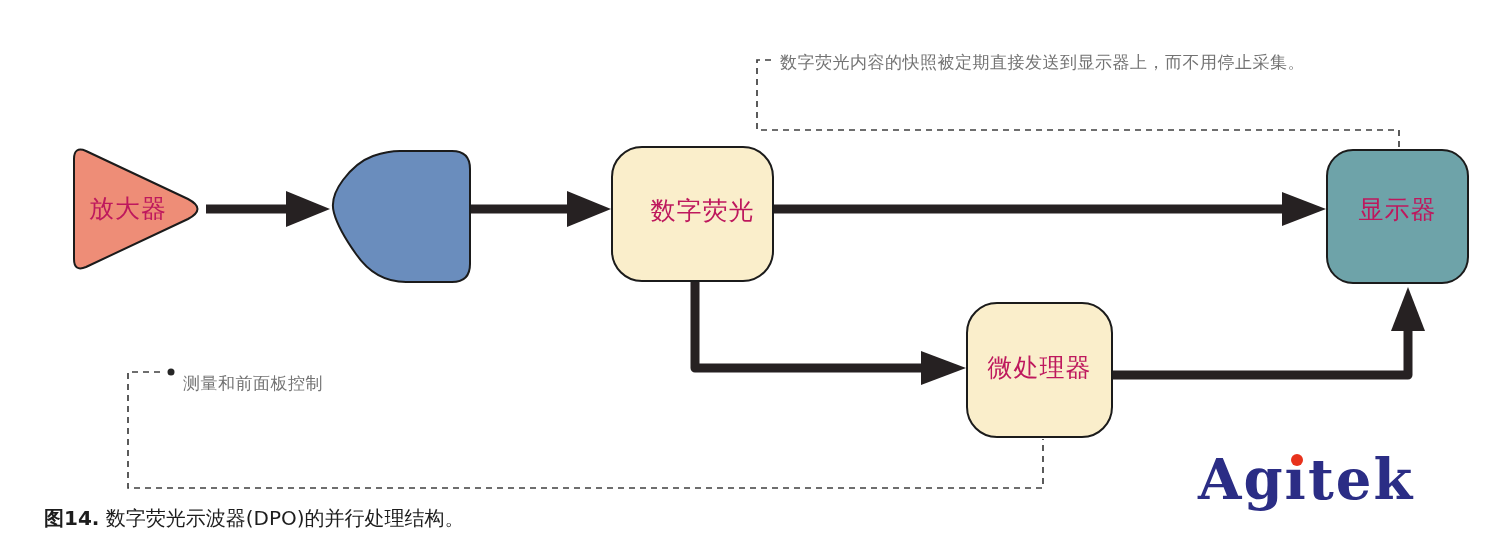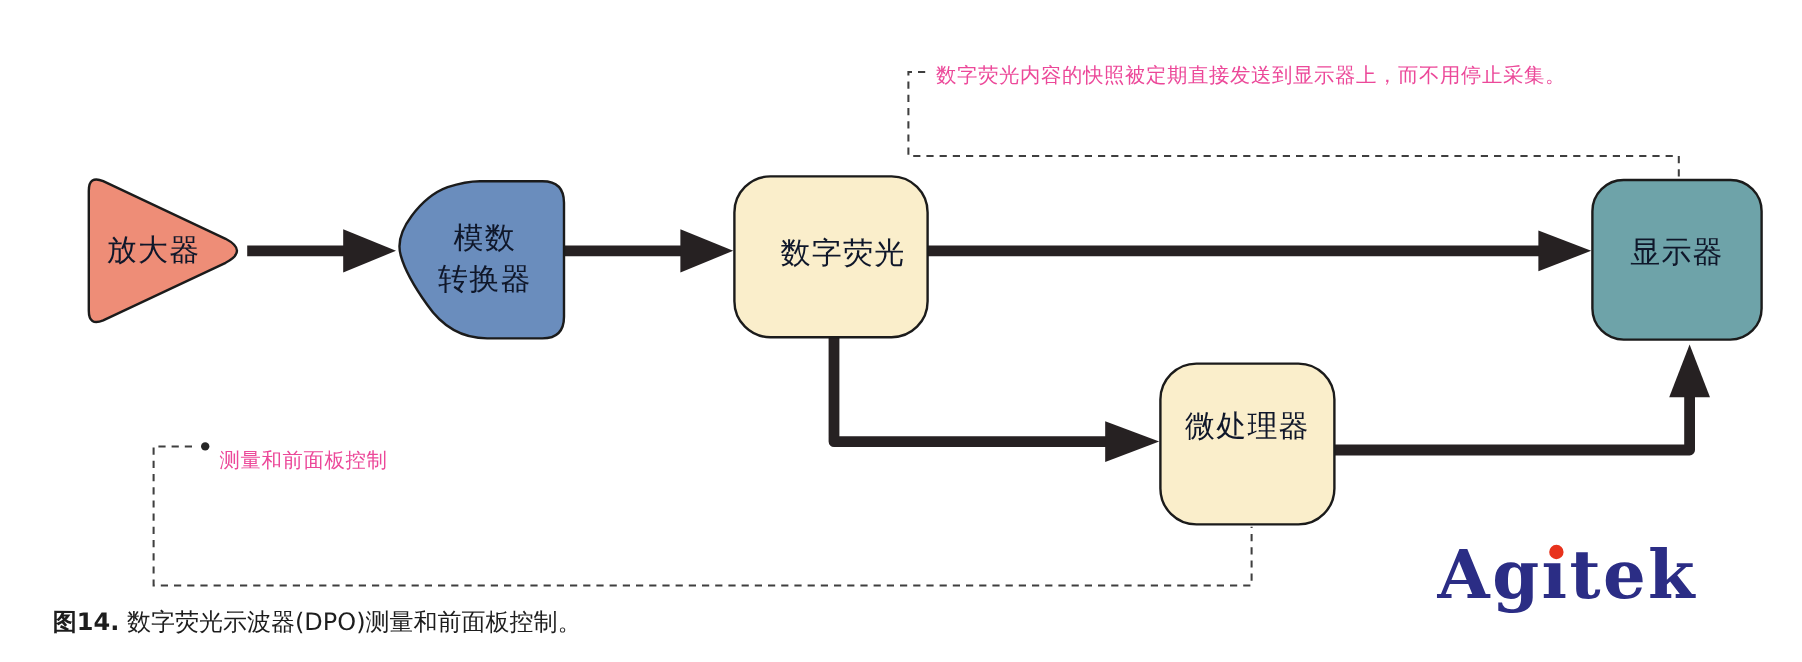--- a/index.html
+++ b/index.html
@@ -10,29 +10,29 @@
     overflow:hidden;
     font-family:"DejaVu Sans","Liberation Sans",sans-serif;
     color:#2b2b2b;
   }
   .stage svg{position:absolute;left:0;top:0;}
   .node-label{
     position:absolute;
     display:flex;align-items:center;justify-content:center;
     text-align:center;
     font-size:25px;
-    color:#0f172a;
+    color:#be185d;
     letter-spacing:1px;
     line-height:34px;
     pointer-events:none;
   }
   .ann{
     position:absolute;
     font-size:17px;
-    color:#ec4899;
+    color:#737373;
     letter-spacing:0.5px;
     white-space:nowrap;
   }
   .ann-line2{margin-top:11px;}
   .caption{
     position:absolute;
     left:44px;top:505px;
     font-size:20px;
     color:#1d1d1d;
     white-space:nowrap;
@@ -95,40 +95,34 @@
 
     <rect x="612" y="147" width="161" height="134" rx="30" ry="30" stroke="#1b1b1b" stroke-width="2" fill="#faeecb"></rect>
 
     <rect x="1327" y="150" width="141" height="133" rx="26" ry="26" stroke="#1b1b1b" stroke-width="2" fill="#6ea3a9"></rect>
 
     <rect x="967" y="303" width="145" height="134" rx="30" ry="30" stroke="#1b1b1b" stroke-width="2" fill="#faeecb"></rect>
   </svg>
 
   <div class="node-label" style="left:74px;top:150px;width:108px;height:118px;">放大器</div>
 
-  <div class="node-label" style="left:338px;top:150px;width:132px;height:132px;">
-    <div>
-      <div>模数</div>
-      <div>转换器</div>
-    </div>
-  </div>
 
   <div class="node-label" style="left:612px;top:147px;width:181px;height:128px;">数字荧光</div>
 
   <div class="node-label" style="left:1327px;top:150px;width:141px;height:120px;">显示器</div>
 
-  <div class="node-label" style="left:967px;top:288px;width:145px;height:134px;">微处理器</div>
+  <div class="node-label" style="left:967px;top:303px;width:145px;height:134px;font-family:Liberation Mono, monospace;">微处理器</div>
 
   <div class="ann" style="left:780px;top:51px;">数字荧光内容的快照被定期直接发送到显示器上，而不用停止采集。</div>
 
   <div class="ann" style="left:183px;top:361px;">
     <div class="ann-line2">测量和前面板控制</div>
   </div>
 
   <div class="caption">
-    <span class="cap-prefix">图14.</span><span> 数字荧光示波器(DPO)测量和前面板控制。</span>
+    <span class="cap-prefix">图14.</span><span> 数字荧光示波器(DPO)的并行处理结构。</span>
   </div>
 
   <div class="logo">
     <span>Ag</span><span class="logo-i"><span>ı</span><span class="logo-dot"></span></span><span>tek</span>
   </div>
 
 </div>
 
 </body></html>

